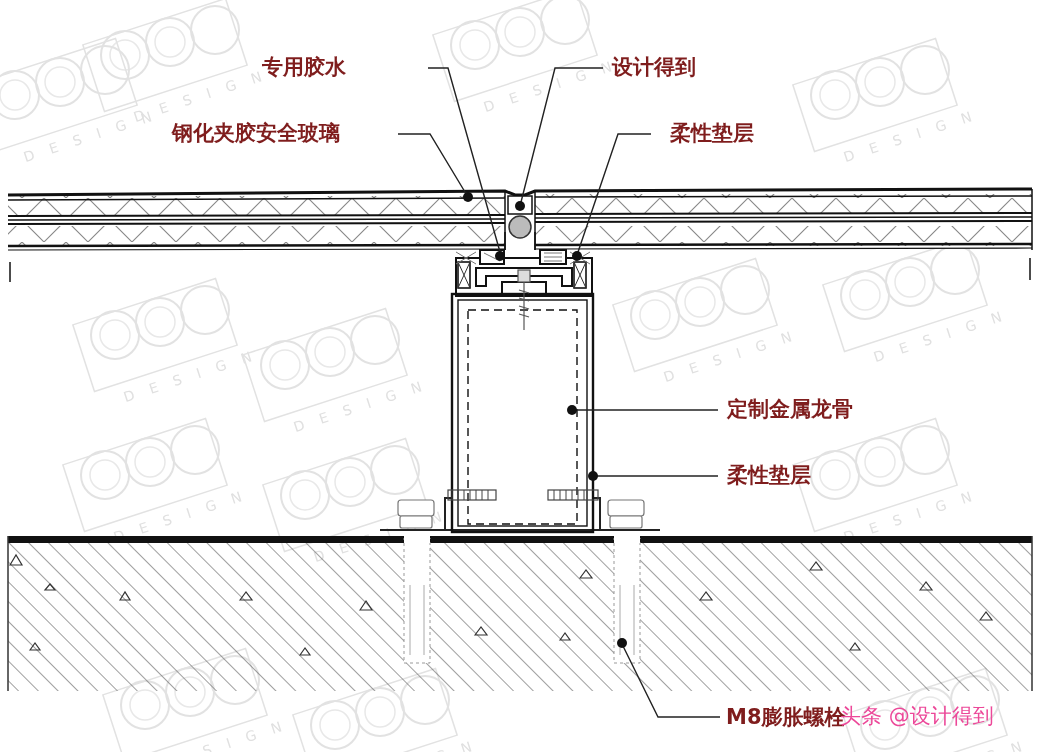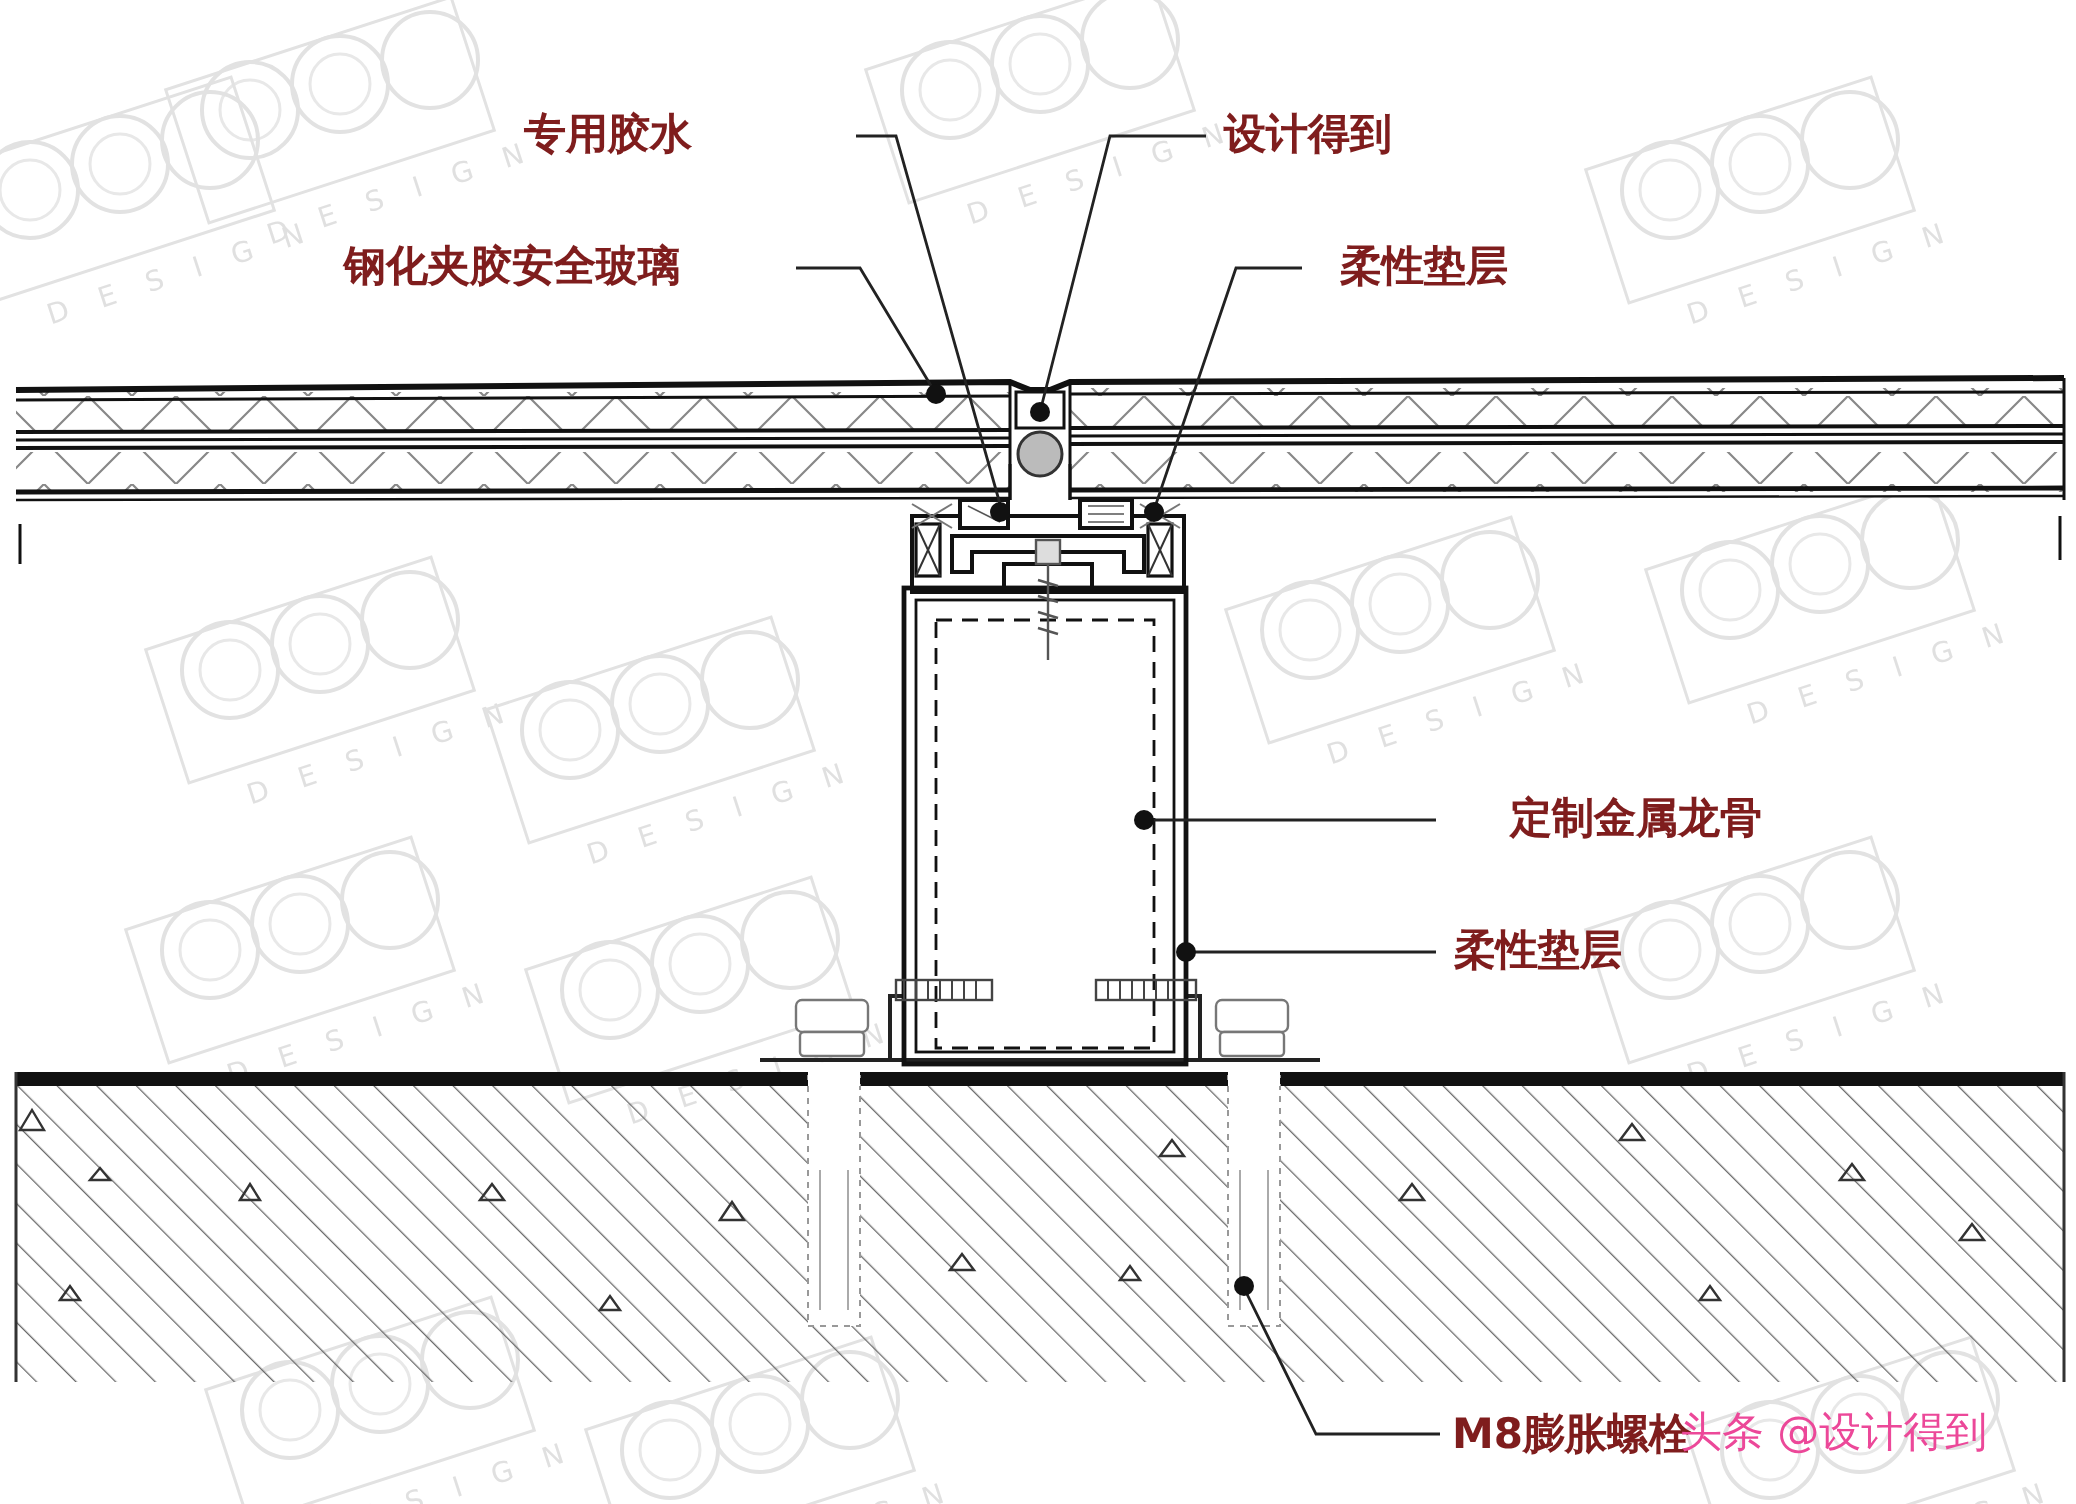--- a/index.html
+++ b/index.html
@@ -226,17 +226,17 @@
     <circle cx="593" cy="476" r="5"></circle>
     <circle cx="622" cy="643" r="5"></circle>
   </g>
 </svg>
 </div>
 
 <div class="label" style="left:262px;top:57px;">专用胶水</div>
 <div class="label" style="left:172px;top:123px;">钢化夹胶安全玻璃</div>
 <div class="label" style="left:612px;top:57px;">设计得到</div>
 <div class="label" style="left:670px;top:123px;">柔性垫层</div>
-<div class="label" style="left:727px;top:399px;margin-left:28px;">定制金属龙骨</div>
+<div class="label" style="left:727px;top:399px;">定制金属龙骨</div>
 <div class="label" style="left:727px;top:465px;">柔性垫层</div>
 <div class="label" style="left:726px;top:707px;">M8膨胀螺栓</div>
 
 <div class="wm-text" style="left:840px;top:706px;">头条 @设计得到</div>
 
 </body></html>

